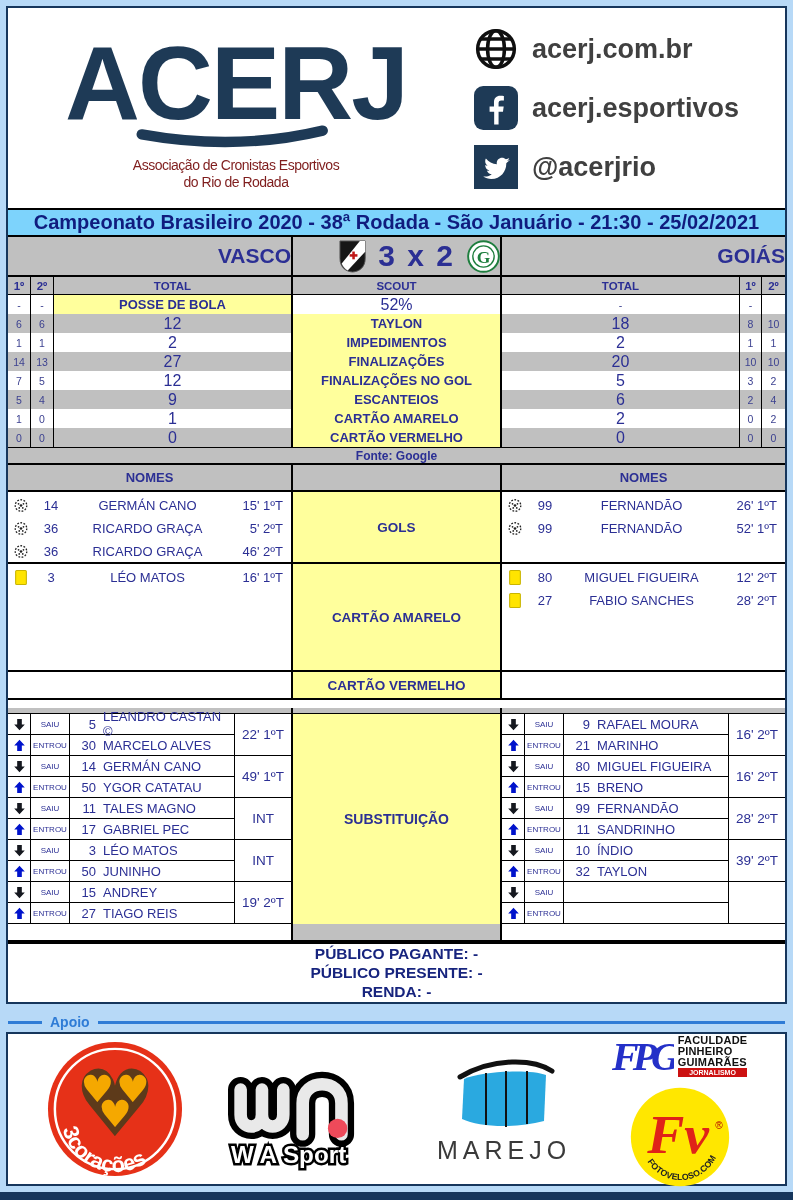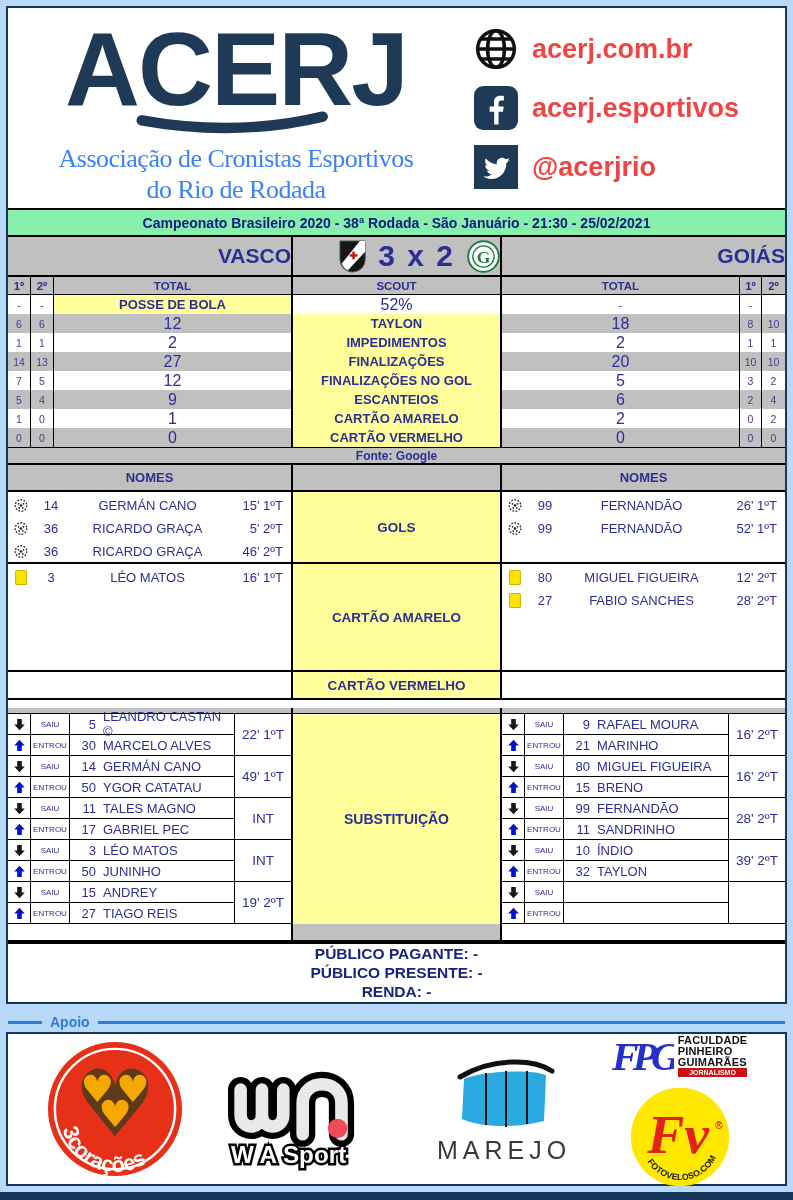--- a/index.html
+++ b/index.html
@@ -12,32 +12,32 @@
 
   .sheet {
     position:absolute; left:6px; top:6px; width:781px;
     background:#fff; border:2px solid #16365c;
   }
 
   
   .masthead { height:200px; display:flex; align-items:center; padding:0 4px; }
   .logo-block { width:448px; text-align:center; }
   .logo-svg { width:400px; height:132px; display:block; margin:0 auto; }
-  .logo-sub { font-size:26px; color:#3b82f6; line-height:1.2; letter-spacing:-0.5px;font-family:Liberation Serif, serif; }
+  .logo-sub { font-size:14px; color:#7f1d1d; line-height:1.2; letter-spacing:-0.5px; }
   .social-block { flex:1; display:flex; flex-direction:column; gap:15px; align-items:flex-start; padding-left:14px; }
   .social-row { display:flex; align-items:center; gap:14px; cursor:pointer; }
   .ic-social { width:44px; height:44px; display:inline-flex; }
   .ic-social svg { width:100%; height:100%; }
-  .social-label { font-size:27px; font-weight:bold; color:#ef4444; }
+  .social-label { font-size:27px; font-weight:bold; color:#404040; }
 
   
   .title-bar {
-    height:29px; background:#86efac; border-top:2px solid #000; border-bottom:2px solid #000;
+    height:29px; background:#7dd3fc; border-top:2px solid #000; border-bottom:2px solid #000;
     display:flex; align-items:center; justify-content:center;
-    font-weight:bold; font-size:14px; color:#101c7e;
+    font-weight:bold; font-size:20px; color:#101c7e;
   }
 
   
   .score-row { display:grid; grid-template-columns:283px 211px 283px; height:40px; background:#c0c0c0; border-bottom:2px solid #000; }
   .score-cell { display:flex; align-items:center; justify-content:flex-end; gap:12px; }
   .score-cell.mid { border-left:2px solid #000; border-right:2px solid #000; }
   .team-name { font-size:21px; font-weight:bold; color:#2b2f94; }
   .score-text { font-size:30px; font-weight:bold; color:#2b2f94; letter-spacing:2px; }
   .crest { height:33px; }
 

